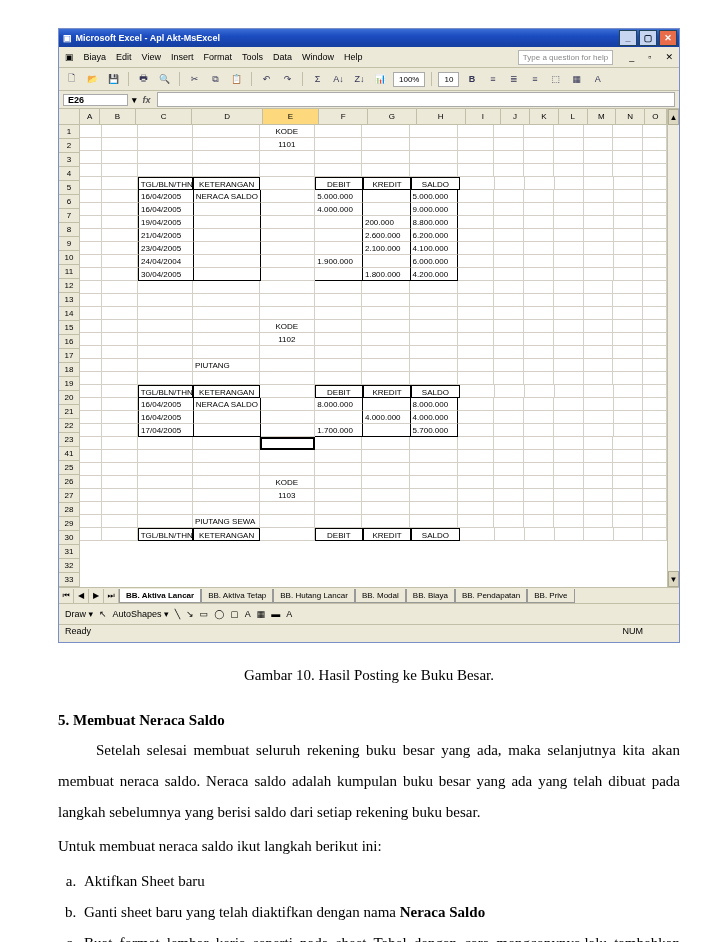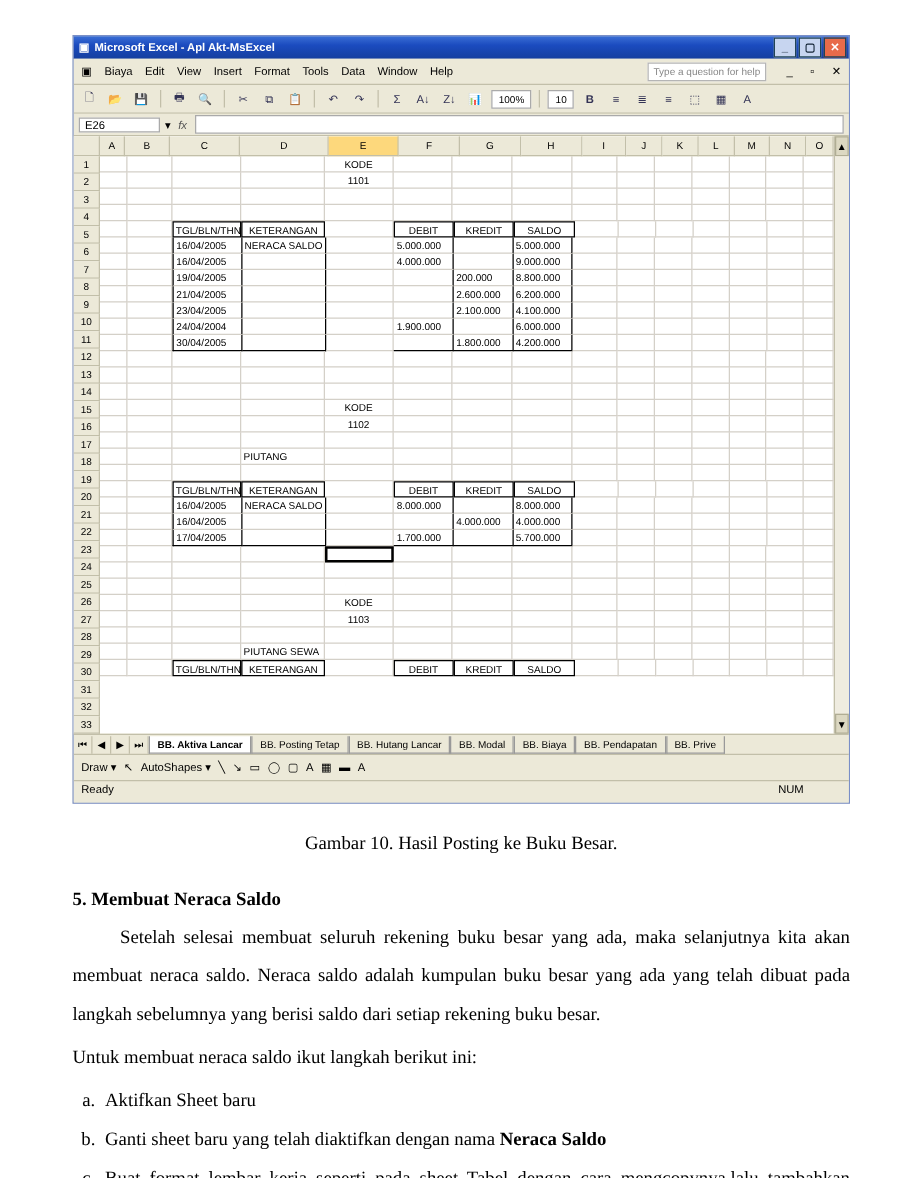--- a/index.html
+++ b/index.html
@@ -32,21 +32,21 @@
   .titlebar .wctrl { display:flex; gap:2px; margin-left:auto;}
   .wbtn { width:16px; height:14px; background:#c7d5f0; border:1px solid #245; display:flex; align-items:center; justify-content:center; font-size:9px; color:#123;}
   .wbtn.close { background:#e86b4a; color:#fff;}
   .menubar { display:flex; gap:10px; padding:2px 6px; background:#ece9d8; border-bottom:1px solid #c2bfa9; height:16px; align-items:center;}
   .menubar span { color:#000; }
   .helpbox { margin-left:auto; border:1px solid #b5b5b5; background:#fff; padding:0 4px; font-size:8px; color:#888; height:13px; display:flex; align-items:center;}
   .toolbar { display:flex; align-items:center; gap:4px; padding:2px 4px; background:#ece9d8; border-bottom:1px solid #c2bfa9; height:18px;}
   .tbtn { width:15px; height:15px; border:1px solid #ece9d8; display:flex; align-items:center; justify-content:center; font-size:9px; color:#335;}
   .sep { width:1px; height:14px; background:#c2bfa9; margin:0 2px;}
   .zoom { border:1px solid #aaa; background:#fff; padding:0 5px; font-size:8px; height:13px; display:flex; align-items:center;}
-  .namebox-row { display:flex; align-items:center; background:#ece9d8; border-bottom:1px solid #c2bfa9; height:17px;}
+  .namebox-row { display:flex; align-items:center; background:#ece9d8; border-bottom:1px solid #c2bfa9; height:17px;font-weight:bold;}
   .namebox { width:55px; background:#fff; border:1px solid #aaa; margin:0 4px; padding:0 4px; font-size:9px;}
   .fx { color:#555; font-style:italic; margin:0 6px;}
   .formula { flex:1 1 auto; background:#fff; border:1px solid #aaa; height:13px; margin-right:4px;}
   .sheet-area { display:flex; background:#fff;}
   .rowhdrs { display:flex; flex-direction:column;}
   .corner, .rowhdr { background:#ece9d8; border:1px solid #c2bfa9; border-top:0; border-left:0;}
   .corner { height:15px; width:20px;}
   .rowhdr { height:13px; width:20px; text-align:center; font-size:8px; line-height:13px;}
   .grid { flex:1 1 auto; overflow:hidden; position:relative;}
   .colhdrs { display:flex;}
@@ -180,21 +180,21 @@
           <div class="rowhdr">14</div>
           <div class="rowhdr">15</div>
           <div class="rowhdr">16</div>
           <div class="rowhdr">17</div>
           <div class="rowhdr">18</div>
           <div class="rowhdr">19</div>
           <div class="rowhdr">20</div>
           <div class="rowhdr">21</div>
           <div class="rowhdr">22</div>
           <div class="rowhdr">23</div>
-          <div class="rowhdr">24</div>
+          <div class="rowhdr">41</div>
           <div class="rowhdr">25</div>
           <div class="rowhdr">26</div>
           <div class="rowhdr">27</div>
           <div class="rowhdr">28</div>
           <div class="rowhdr">29</div>
           <div class="rowhdr">30</div>
           <div class="rowhdr">31</div>
           <div class="rowhdr">32</div>
           <div class="rowhdr">33</div>
         </div>
@@ -772,21 +772,21 @@
 
   <div class="tabs-row">
     <div class="tabnav">
       <div class="nb">⏮</div>
       <div class="nb">◀</div>
       <div class="nb">▶</div>
       <div class="nb">⏭</div>
     </div>
     <div class="sheettabs" id="sheettabs">
           <div class="sheettab active">BB. Aktiva Lancar</div>
-          <div class="sheettab">BB. Posting Tetap</div>
+          <div class="sheettab">BB. Aktiva Tetap</div>
           <div class="sheettab">BB. Hutang Lancar</div>
           <div class="sheettab">BB. Modal</div>
           <div class="sheettab">BB. Biaya</div>
           <div class="sheettab">BB. Pendapatan</div>
           <div class="sheettab">BB. Prive</div>
         </div>
     <div class="hsb"></div>
   </div>
 
   <div class="draw-bar">

